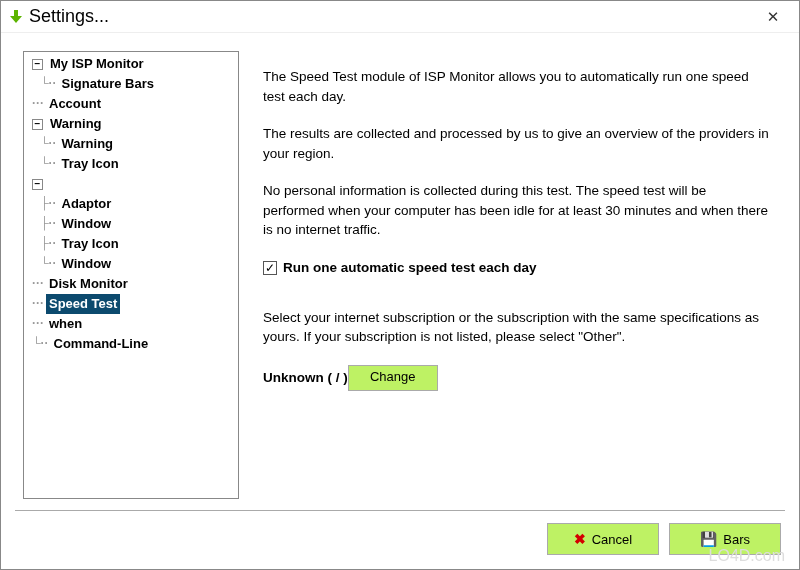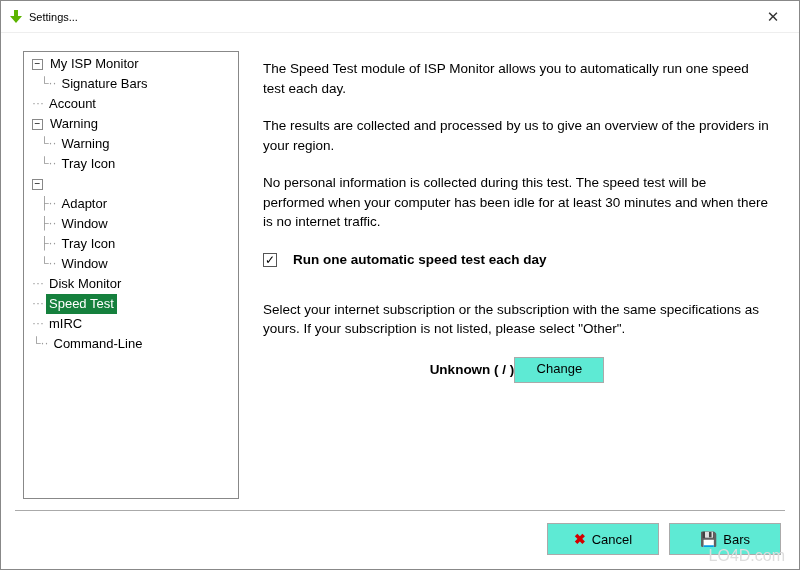--- a/index.html
+++ b/index.html
@@ -20,21 +20,21 @@
   }
   .titlebar {
     height: 32px;
     display: flex;
     align-items: center;
     padding: 0 2px 0 8px;
     border-bottom: 1px solid #eee;
   }
   .titlebar .title {
     flex: 1;
-    font-size: 11px;
+    font-size: 18px;
     display: flex;
     align-items: center;
     gap: 6px;
   }
   .close-btn {
     width: 48px; height: 28px;
     display: flex;
     align-items: center; justify-content: center;
     font-size: 15px;
     color: #333;
@@ -57,21 +57,21 @@
     width: 216px;
     height: 100%;
     border: 1px solid #888;
     background: #fff;
     padding: 2px 0;
     overflow: hidden;
     font-size: 13px;
     line-height: 1.6;
   }
   .tree ul { list-style: none; margin:0; padding:0; }
-  .tree li { position: relative; white-space: nowrap; padding-left: 0; }
+  .tree li { position: relative; white-space: nowrap; padding-left: 0; font-weight: bold; }
   .tree .node {
     display: flex;
     align-items: center;
     height: 20px;
   }
   .tree .toggle {
     width: 11px; height: 11px;
     border: 1px solid #888;
     display: inline-flex;
     align-items: center; justify-content: center;
@@ -80,21 +80,21 @@
     margin-right: 4px;
     background: #fff;
     cursor: pointer;
   }
   .tree .toggle::before { content: "−"; }
   .tree .label {
     padding: 0 3px;
     cursor: pointer;
   }
   .tree .selected > .node .label {
-    background: #15803d;
+    background: #0c4a6e;
     color: #fff;
   }
   .tree .lvl0 { padding-left: 8px; }
   .tree .lvl1 { padding-left: 8px; }
 
   
   .tree .conn {
     display: inline-block;
     color: #999;
     font-size: 12px;
@@ -102,53 +102,53 @@
     margin-right: 2px;
   }
 
   
   .pane {
     flex: 1;
     padding: 4px 6px 4px 24px;
     font-size: 13.5px;
     line-height: 1.45;
   }
-  .para { margin: 4px 0 18px 0; }
+  .para { margin: 12px 0 18px 0; }
   .check-row {
     display: flex;
     align-items: center;
-    gap: 16px;
+    gap: 6px;
     margin: 12px 0 30px 0;
   }
   .chk {
     width: 14px; height: 14px;
     border: 1px solid #555;
     display: inline-flex;
     align-items: center; justify-content: center;
     cursor: pointer;
   }
   .chk::after {
     content: "✓";
     font-size: 12px;
     line-height: 1;
     color: #000;
   }
   .chk-label { font-weight: bold; }
   .sub-row {
     display: flex;
     align-items: center;
-    justify-content: center;
+    justify-content: flex-start;
     margin-top: 8px;
   }
   .sub-value { font-weight: bold; }
   .btn {
     min-width: 90px;
     height: 26px;
     border: 1px solid #aaa;
-    background: #5eead4;
+    background: #bef264;
     display: inline-flex;
     align-items: center;
     justify-content: center;
     gap: 6px;
     font-size: 13px;
     padding: 0 12px;
     cursor: pointer;
   }
 
   
@@ -295,21 +295,21 @@
         </li>
         <li class="selected">
           <div class="node">
               <span class="conn">···</span>
               <span class="label">Speed Test</span>
             </div>
         </li>
         <li>
           <div class="node">
               <span class="conn">···</span>
-              <span class="label">mIRC</span>
+              <span class="label">when</span>
             </div>
         </li>
         <li>
           <div class="node">
               <span class="conn">└··</span>
               <span class="label">Command-Line</span>
             </div>
         </li>
       </ul>
     </div>

